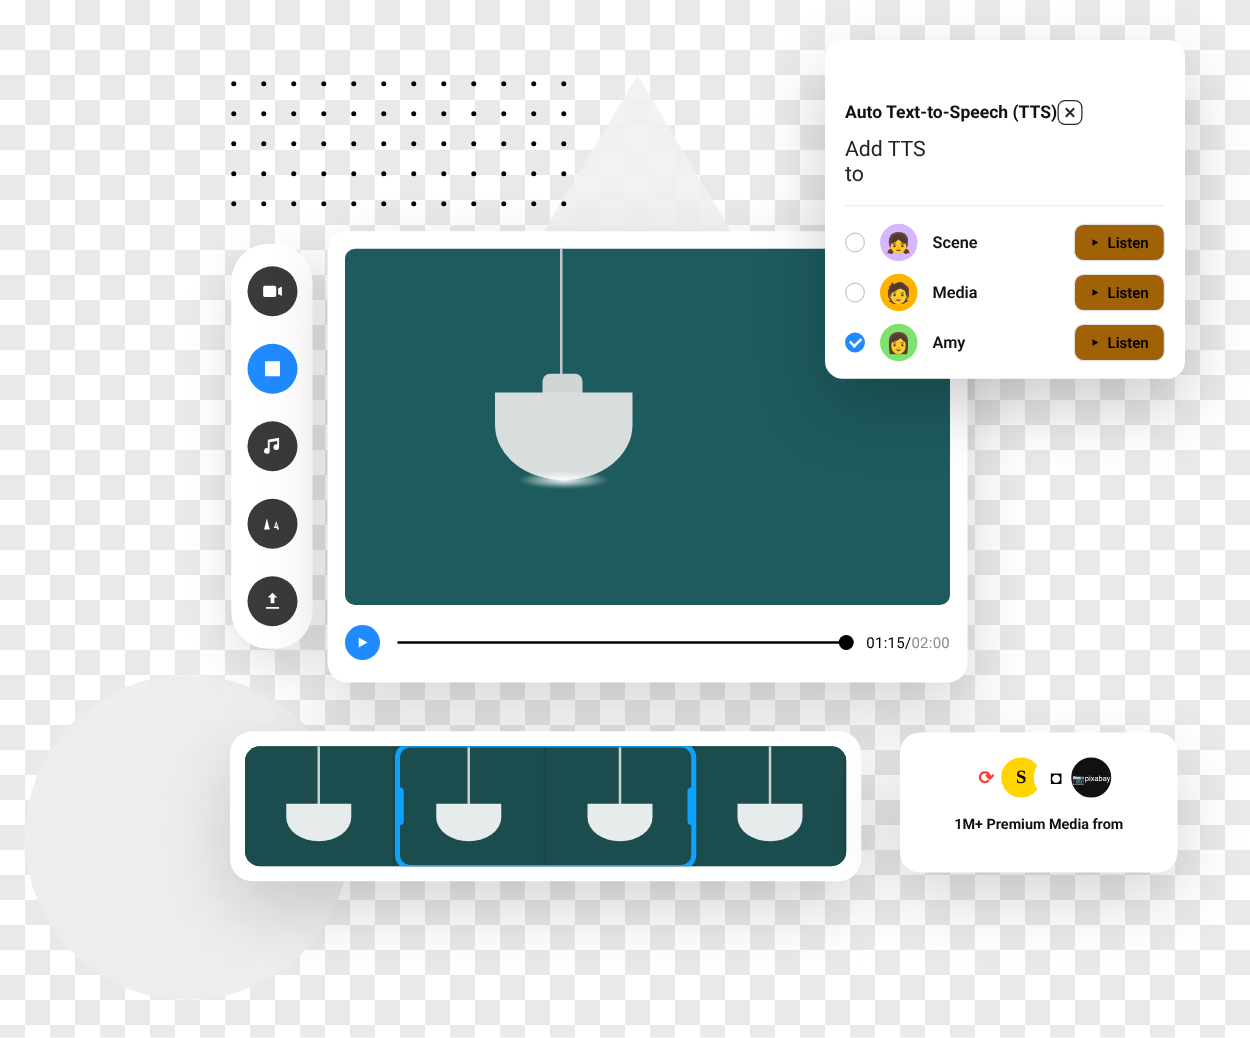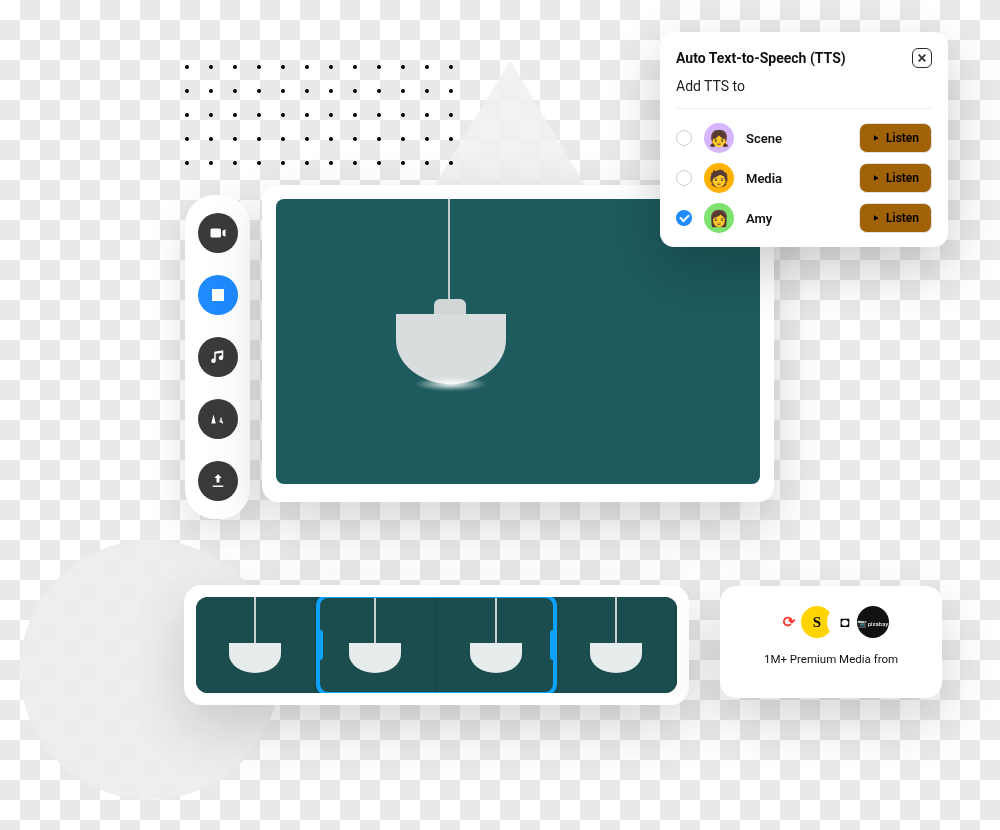--- a/index.html
+++ b/index.html
@@ -131,29 +131,29 @@
   }
   .selection .handle.left { left:-3px; }
   .selection .handle.right { right:-3px; }
 
   
   .tts {
     position:absolute; left:660px; top:32px; width:288px;
     background:#fff; border-radius:14px; padding:16px 16px 14px;
     box-shadow:0 22px 55px rgba(0,0,0,0.2);
   }
-  .tts-header { display:flex; align-items:center; justify-content:space-between; margin-bottom:10px; }
+  .tts-header { display:flex; align-items:center; margin-bottom:10px;margin-top:32px; }
   .tts-title { font-size:14px; font-weight:700; color:#111; }
   .close-btn {
     width:20px; height:20px; border:1px solid #2b2b2b; border-radius:6px;
     display:flex; align-items:center; justify-content:center; cursor:pointer;
   }
   .close-btn svg { width:10px; height:10px; stroke:#2b2b2b; stroke-width:2; fill:none; }
   .tts-row { display:flex; align-items:center; gap:10px; margin-top:10px; }
-  .tts-label { width:78px; font-size:14px; color:#222; }
+  .tts-label { width:78px; font-size:17px; color:#222; }
   .dropdown {
     flex:1; height:32px; border:1px solid #e0e0e0; border-radius:8px;
     display:flex; align-items:center; justify-content:space-between; padding:0 10px;
     font-size:12.5px; color:#222; cursor:pointer; background:#fff;
   }
   .flag-en {
     width:14px; height:10px; background:#fff; border:1px solid #ccc; position:relative; display:inline-block; margin-right:6px;
   }
   .flag-en::before { content:""; position:absolute; left:0; top:3px; width:100%; height:2px; background:#d7263d; }
   .flag-en::after  { content:""; position:absolute; top:0; left:5px; height:100%; width:2px; background:#d7263d; }
@@ -195,21 +195,21 @@
   .logo {
     width:36px; height:36px; border-radius:50%; border:2px solid #fff;
     display:flex; align-items:center; justify-content:center; margin-left:-8px;
     font-size:15px; font-weight:800;
   }
   .logo:first-child{ margin-left:0; }
   .logo.shutter { background:#fff; color:#ff3b2f; }
   .logo.story   { background:#ffd400; color:#000; font-family:serif; }
   .logo.unspl   { background:#fff; color:#000; }
   .logo.pix     { background:#111; color:#fff; font-size:8px; line-height:1.05; padding-top:4px; }
-  .sources-sub  { font-size:11.5px; color:#111; font-weight:400; margin-bottom:10px; }
+  .sources-sub  { font-size:11.5px; color:#111; font-weight:700; margin-bottom:10px; }
   .sources-main { font-size:12.5px; color:#000; font-weight:900; line-height:1.35; }
 
 </style>
 </head>
 <body>
 
 <div class="shape-triangle"></div>
 <div class="shape-circle"></div>
 <div class="dot-grid" id="dotgrid">
     <span></span>
@@ -301,20 +301,33 @@
       </svg>
   </div>
 </div>
 
 <div class="player">
   <div class="video-area">
     <div class="lamp-cord"></div>
     <div class="lamp-cap"></div>
     <div class="lamp-shade"></div>
     <div class="lamp-glow"></div>
+  </div>
+  <div class="transport">
+    <div class="play-btn">
+      <svg viewBox="0 0 24 24">
+          <path d="M6 4l14 8-14 8z"></path>
+        </svg>
+    </div>
+    <div class="track">
+      <div class="knob"></div>
+    </div>
+    <div class="timecode">
+      <span>01:15</span><span>/</span><span class="total">02:00</span>
+    </div>
   </div>
 </div>
 
 <div class="tts">
   <div class="tts-header">
     <div class="tts-title">Auto Text-to-Speech (TTS)</div>
     <div class="close-btn">
       <svg viewBox="0 0 12 12">
           <path d="M2 2l8 8M10 2l-8 8"></path>
         </svg>

